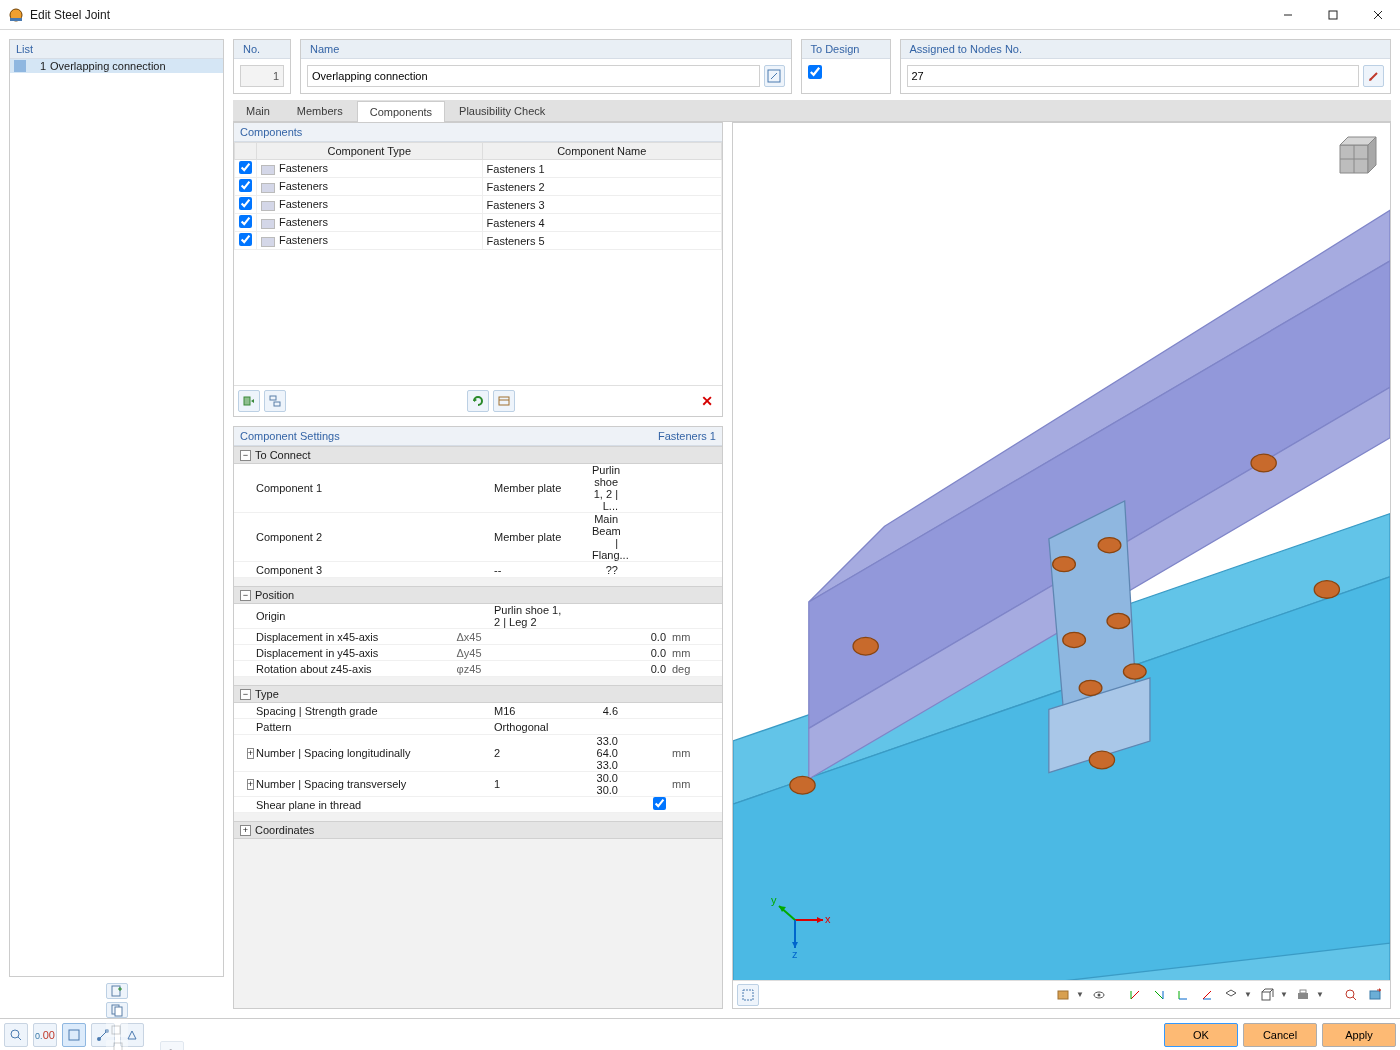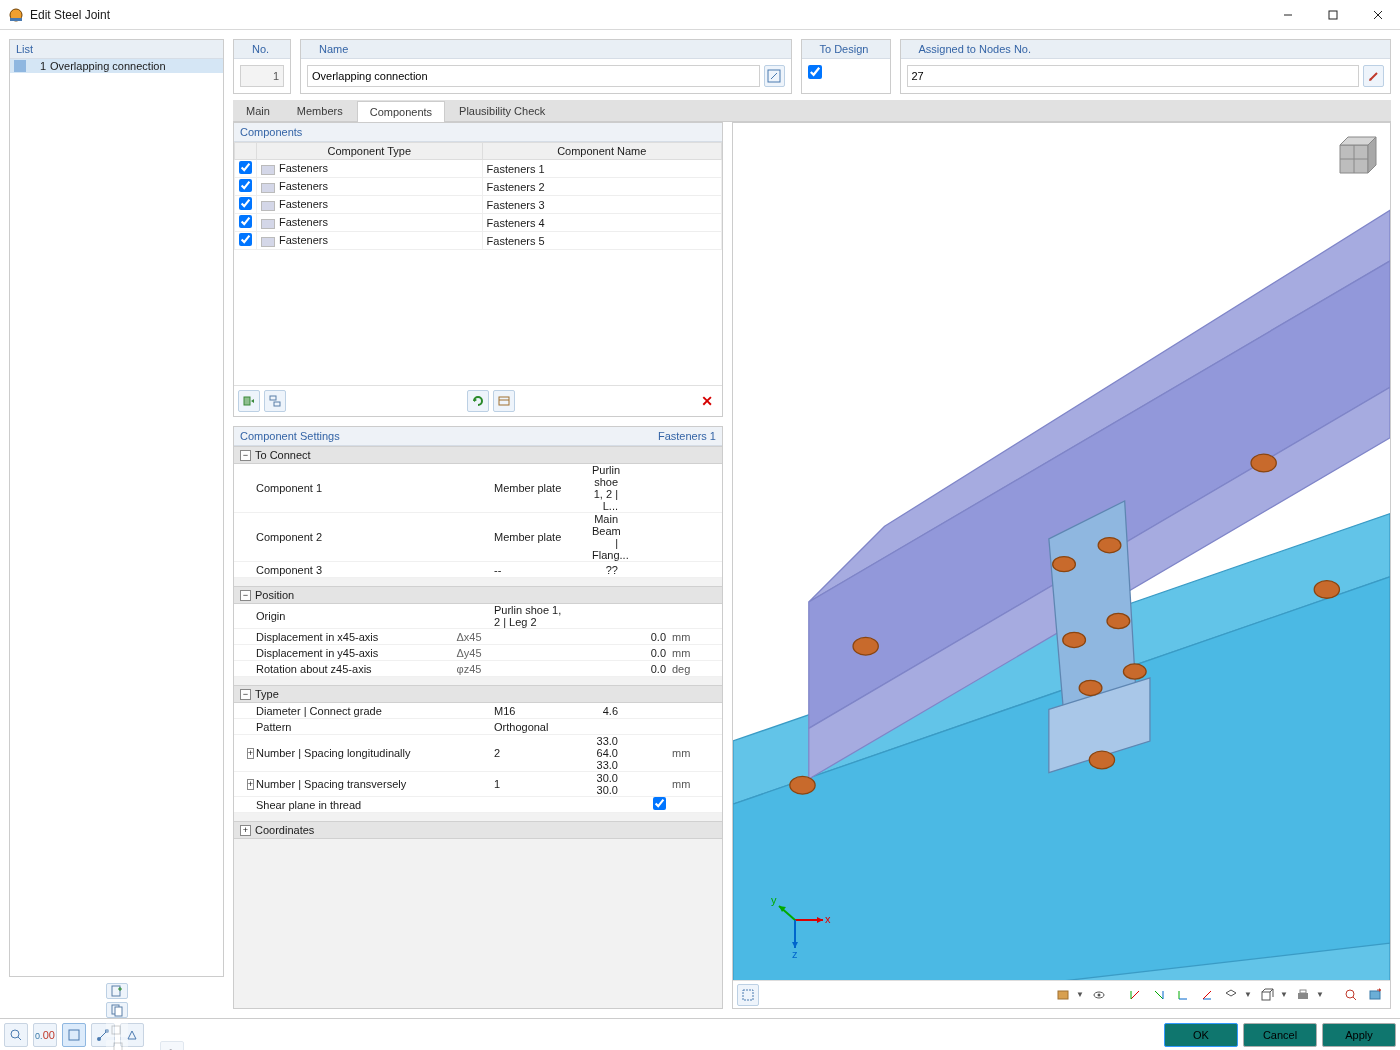--- a/index.html
+++ b/index.html
@@ -23,21 +23,21 @@
 .list-row .sq { width: 12px; height: 12px; background: #8fb7e0; margin-right: 4px; }
 .list-row .num { width: 16px; text-align: right; margin-right: 4px; }
 .left-toolbar { height: 26px; display: flex; align-items: center; gap: 3px; padding: 0 3px; }
 .tbtn { width: 22px; height: 22px; border: 1px solid transparent; border-radius: 2px; display: flex; align-items: center; justify-content: center; background: #fff; }
 .tbtn.b { border-color: #bcd0e4; background: #eef4fb; }
 .tbtn.disabled { opacity: .4; }
 
 .center-col { flex: 1; display: flex; flex-direction: column; gap: 6px; min-width: 0; }
 .top-row { display: flex; gap: 9px; }
 .field-panel { border: 1px solid #cccccc; }
-.field-panel .lbl { display: block; background: #e9eff5; color: #3464a6; padding: 3px 18px; border-bottom: 1px solid #d6dde6; font-weight: 500; }
+.field-panel .lbl { display: block; background: #e9eff5; color: #3464a6; padding: 3px 9px; border-bottom: 1px solid #d6dde6; font-weight: 500; }
 .field-panel .body { padding: 6px; display: flex; align-items: center; gap: 4px; }
 .panel-no { width: 58px; }
 .panel-name { flex: 1; }
 .txt { border: 1px solid #d0d0d0; background: #f3f3f3; padding: 2px 4px; height: 22px; width: 100%; }
 .txt.ro { color: #555; text-align: right; }
 .iconbtn { width: 22px; height: 22px; border: 1px solid #bcd0e4; background: #eef4fb; display: flex; align-items: center; justify-content: center; border-radius: 2px; }
 .chk { width: 14px; height: 14px; }
 
 .tabs-block { flex: 1; display: flex; flex-direction: column; min-height: 0; }
 .tabstrip { display: flex; background: #e1e1e1; padding-top: 0; border-bottom: 1px solid #ccc; }
@@ -75,21 +75,21 @@
 .view-col { flex: 1; border: 1px solid #ccc; display: flex; flex-direction: column; background: #fff; min-width: 0; }
 .view-canvas { flex: 1; position: relative; overflow: hidden; }
 .view-toolbar { height: 28px; border-top: 1px solid #ddd; display: flex; align-items: center; padding: 0 4px; gap: 2px; }
 .view-toolbar .sep { width: 10px; }
 .view-toolbar .dd { width: 10px; font-size: 8px; color: #555; }
 
 .footer { height: 32px; border-top: 1px solid #ccc; display: flex; align-items: center; padding: 0 4px; gap: 5px; }
 .footer .fbtn { width: 24px; height: 24px; border: 1px solid #c8d4e2; background: #eef4fb; display: flex; align-items: center; justify-content: center; border-radius: 2px; }
 .footer .fbtn.active { border-color: #8fb7e0; background: #dcebfb; }
 .footer .spacer { flex: 1; }
-.footer .mainbtn { min-width: 74px; height: 24px; border: 1px solid #adadad; background: #0f766e; border-radius: 2px; }
+.footer .mainbtn { min-width: 74px; height: 24px; border: 1px solid #adadad; background: #fdba74; border-radius: 2px; }
 .footer .mainbtn.primary { border-color: #3399ff; }
 </style>
 </head>
 <body>
 
 <div class="titlebar">
   <span class="icon">
     <svg width="16" height="16" viewBox="0 0 16 16">
         <circle cx="8" cy="8" r="6" fill="#f0a030" stroke="#704000"></circle>
         <rect x="2" y="11" width="12" height="3" fill="#4a7ab0"></rect>
@@ -369,21 +369,21 @@
                 </div>
               <div style="height:8px;background:#f2f2f2;"></div>
 
               <div class="grp-head">
                   <span class="tw">−</span>
                   <span>Type</span>
                 </div>
               <div id="grp-bolts">
                   <div class="prop-row">
                     <span class="tree"></span>
-    <span class="name">Diameter | Connect grade</span>
+    <span class="name">Spacing | Strength grade</span>
     <span class="sym"></span>
     <span class="val">M16</span>
     <span class="num">4.6</span>
     <span class="num"></span>
     <span class="unit"></span>
                   </div>
                   <div class="prop-row">
                     <span class="tree"></span>
     <span class="name">Pattern</span>
     <span class="sym"></span>

